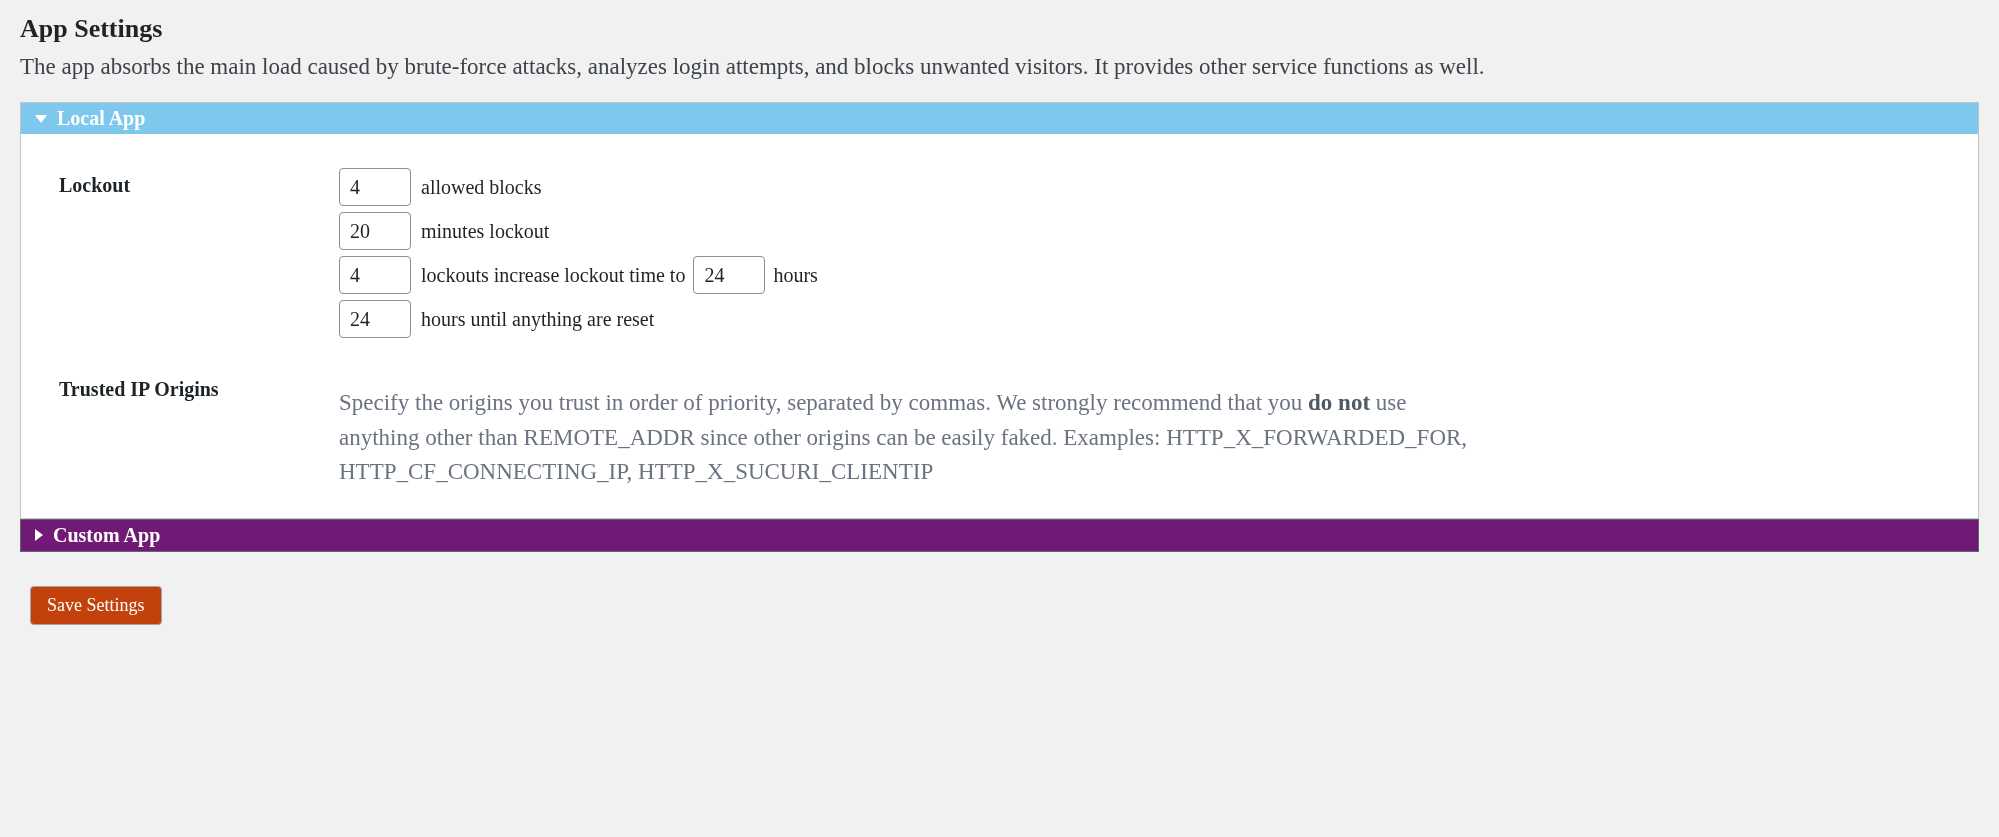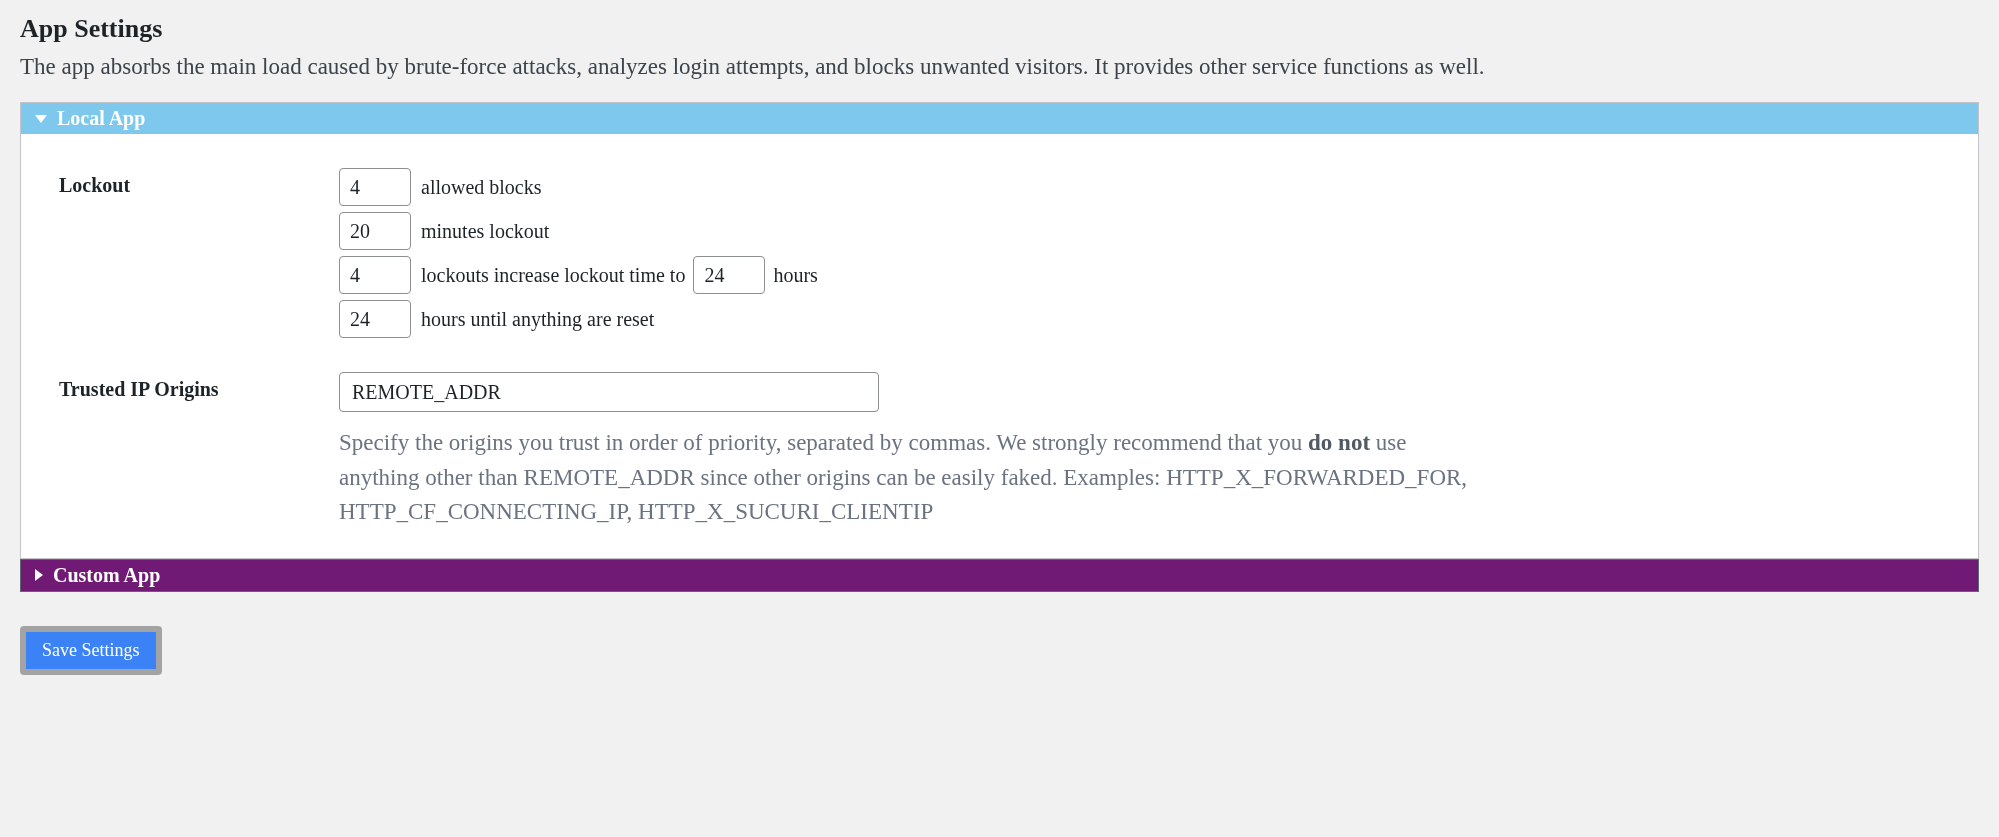--- a/index.html
+++ b/index.html
@@ -114,27 +114,28 @@
   .help-text {
     margin-top: 14px;
     font-size: 23px;
     color: #6b7280;
     line-height: 1.5;
     max-width: 1140px;
   }
   .help-text b { color: #505a64; }
   .save-btn {
     margin-top: 34px;
-    background: #3b82f6;
-    border: 6px solid #a3a3a3;
+    background: #c2410c;
+    border: 1px solid #a3a3a3;
     color: #fff;
     font-size: 18px;
     padding: 8px 16px;
     border-radius: 4px;
     cursor: pointer;
+    margin-left: 10px;
   }
   .collapsed-wrapper {
     margin-top: 0;
   }
 </style>
 </head>
 <body>
 
 
 
@@ -173,21 +174,20 @@
           <input class="num-input" type="text" value="24" style="">
           <span>hours until anything are reset</span>
         </div>
 
       </div>
     </div>
 
     <div class="form-row">
       <div class="form-label">Trusted IP Origins</div>
       <div class="form-field">
-        <input class="text-input" type="text" value="REMOTE_ADDR" style="">
         <div class="help-text">
           <span>Specify the origins you trust in order of priority, separated by commas. We strongly recommend that you </span><b>do not</b><span> use anything other than REMOTE_ADDR since other origins can be easily faked. Examples: HTTP_X_FORWARDED_FOR, HTTP_CF_CONNECTING_IP, HTTP_X_SUCURI_CLIENTIP</span>
         </div>
       </div>
     </div>
 
   </div>
 </div>
 
 <div class="collapsed-wrapper">

